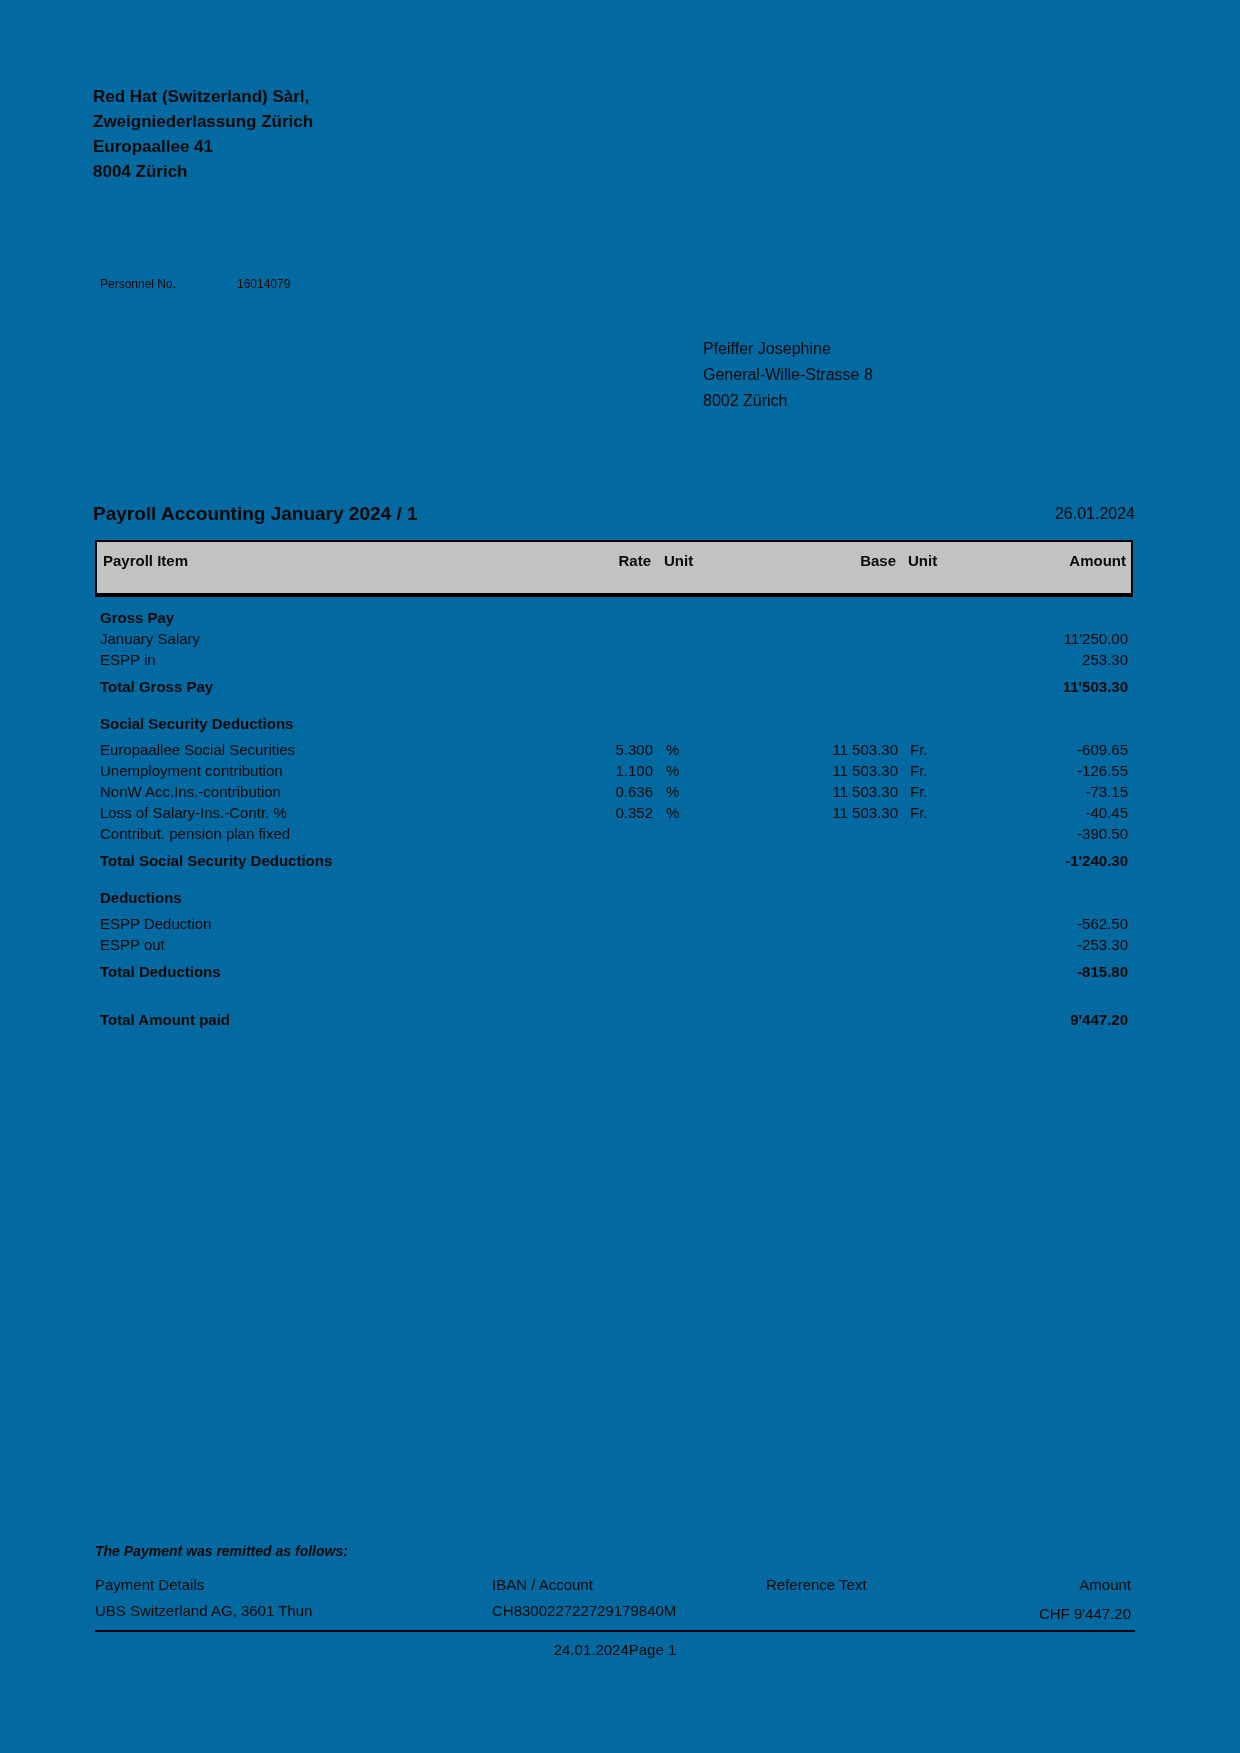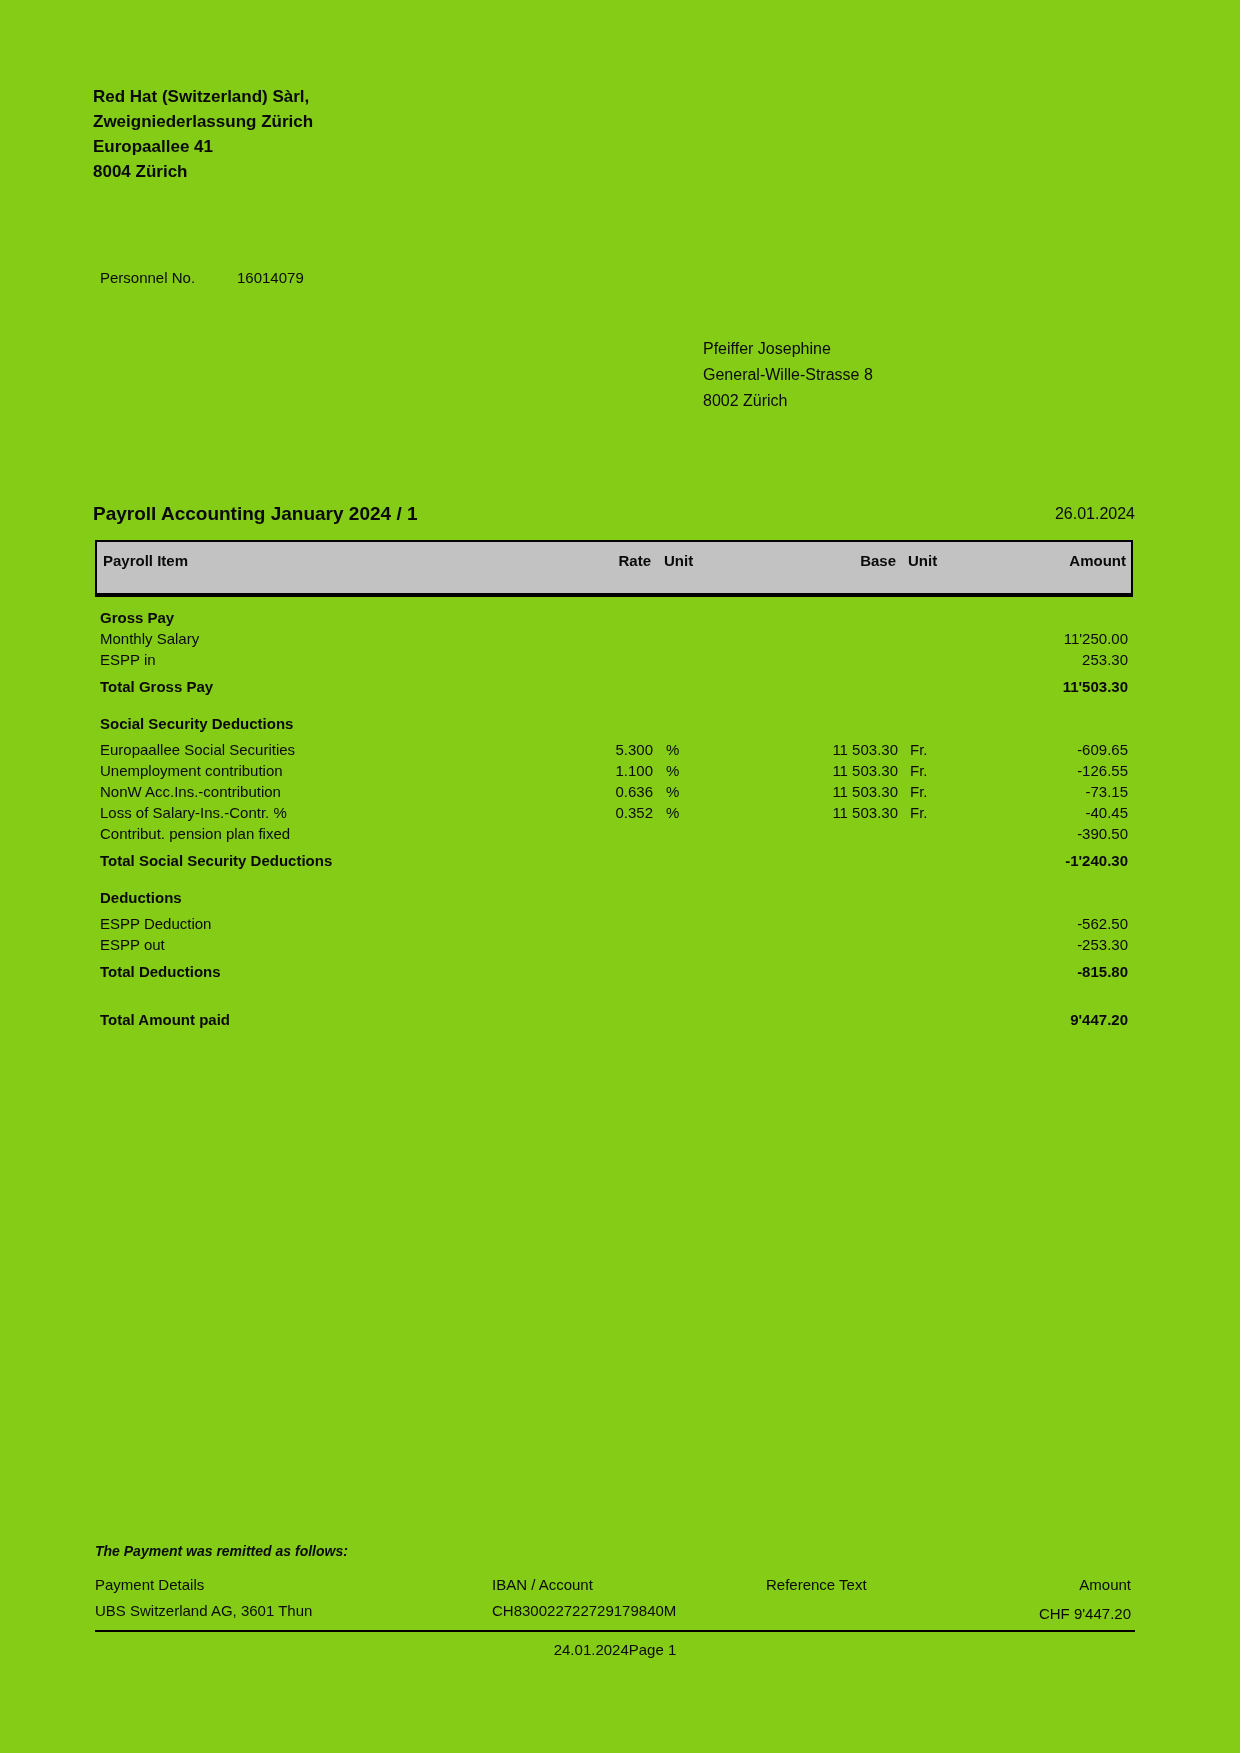--- a/index.html
+++ b/index.html
@@ -1,43 +1,43 @@
 <!DOCTYPE html>
 <html><head>
 <meta charset="utf-8">
 <style>
   html, body { margin: 0; padding: 0; background: #e8e8e8; }
   .page {
     position: relative;
     width: 1240px;
     height: 1753px;
     margin: 0 auto;
-    background: #84cc16;
+    background: #0369a1;
     font-family: "Liberation Sans", sans-serif;
     color: #0a0a0a;
     overflow: hidden;
   }
 
   
   .company {
     position: absolute;
     top: 84px;
     left: 93px;
     font-size: 17px;
     font-weight: bold;
     line-height: 25px;
   }
 
   
   .personnel {
     position: absolute;
-    top: 269px;
+    top: 277px;
     left: 100px;
     display: flex;
-    font-size: 15px;
+    font-size: 12px;
   }
   .personnel .p-label { width: 137px; }
 
   
   .employee {
     position: absolute;
     top: 336px;
     left: 703px;
     font-size: 16px;
     line-height: 26px;
@@ -159,21 +159,21 @@
       <span class="c-amount">Amount</span>
     </div>
 
     <div class="tbody">
 
       <div class="trow section">
         <span class="c-item">Gross Pay</span>
       </div>
 
       <div class="trow">
-        <span class="c-item">Monthly Salary</span>
+        <span class="c-item">January Salary</span>
         <span class="c-rate"></span>
         <span class="c-unit"></span>
         <span class="c-base"></span>
         <span class="c-unit2"></span>
         <span class="c-amount">11'250.00</span>
       </div>
 
       <div class="trow">
         <span class="c-item">ESPP in</span>
         <span class="c-rate"></span>

